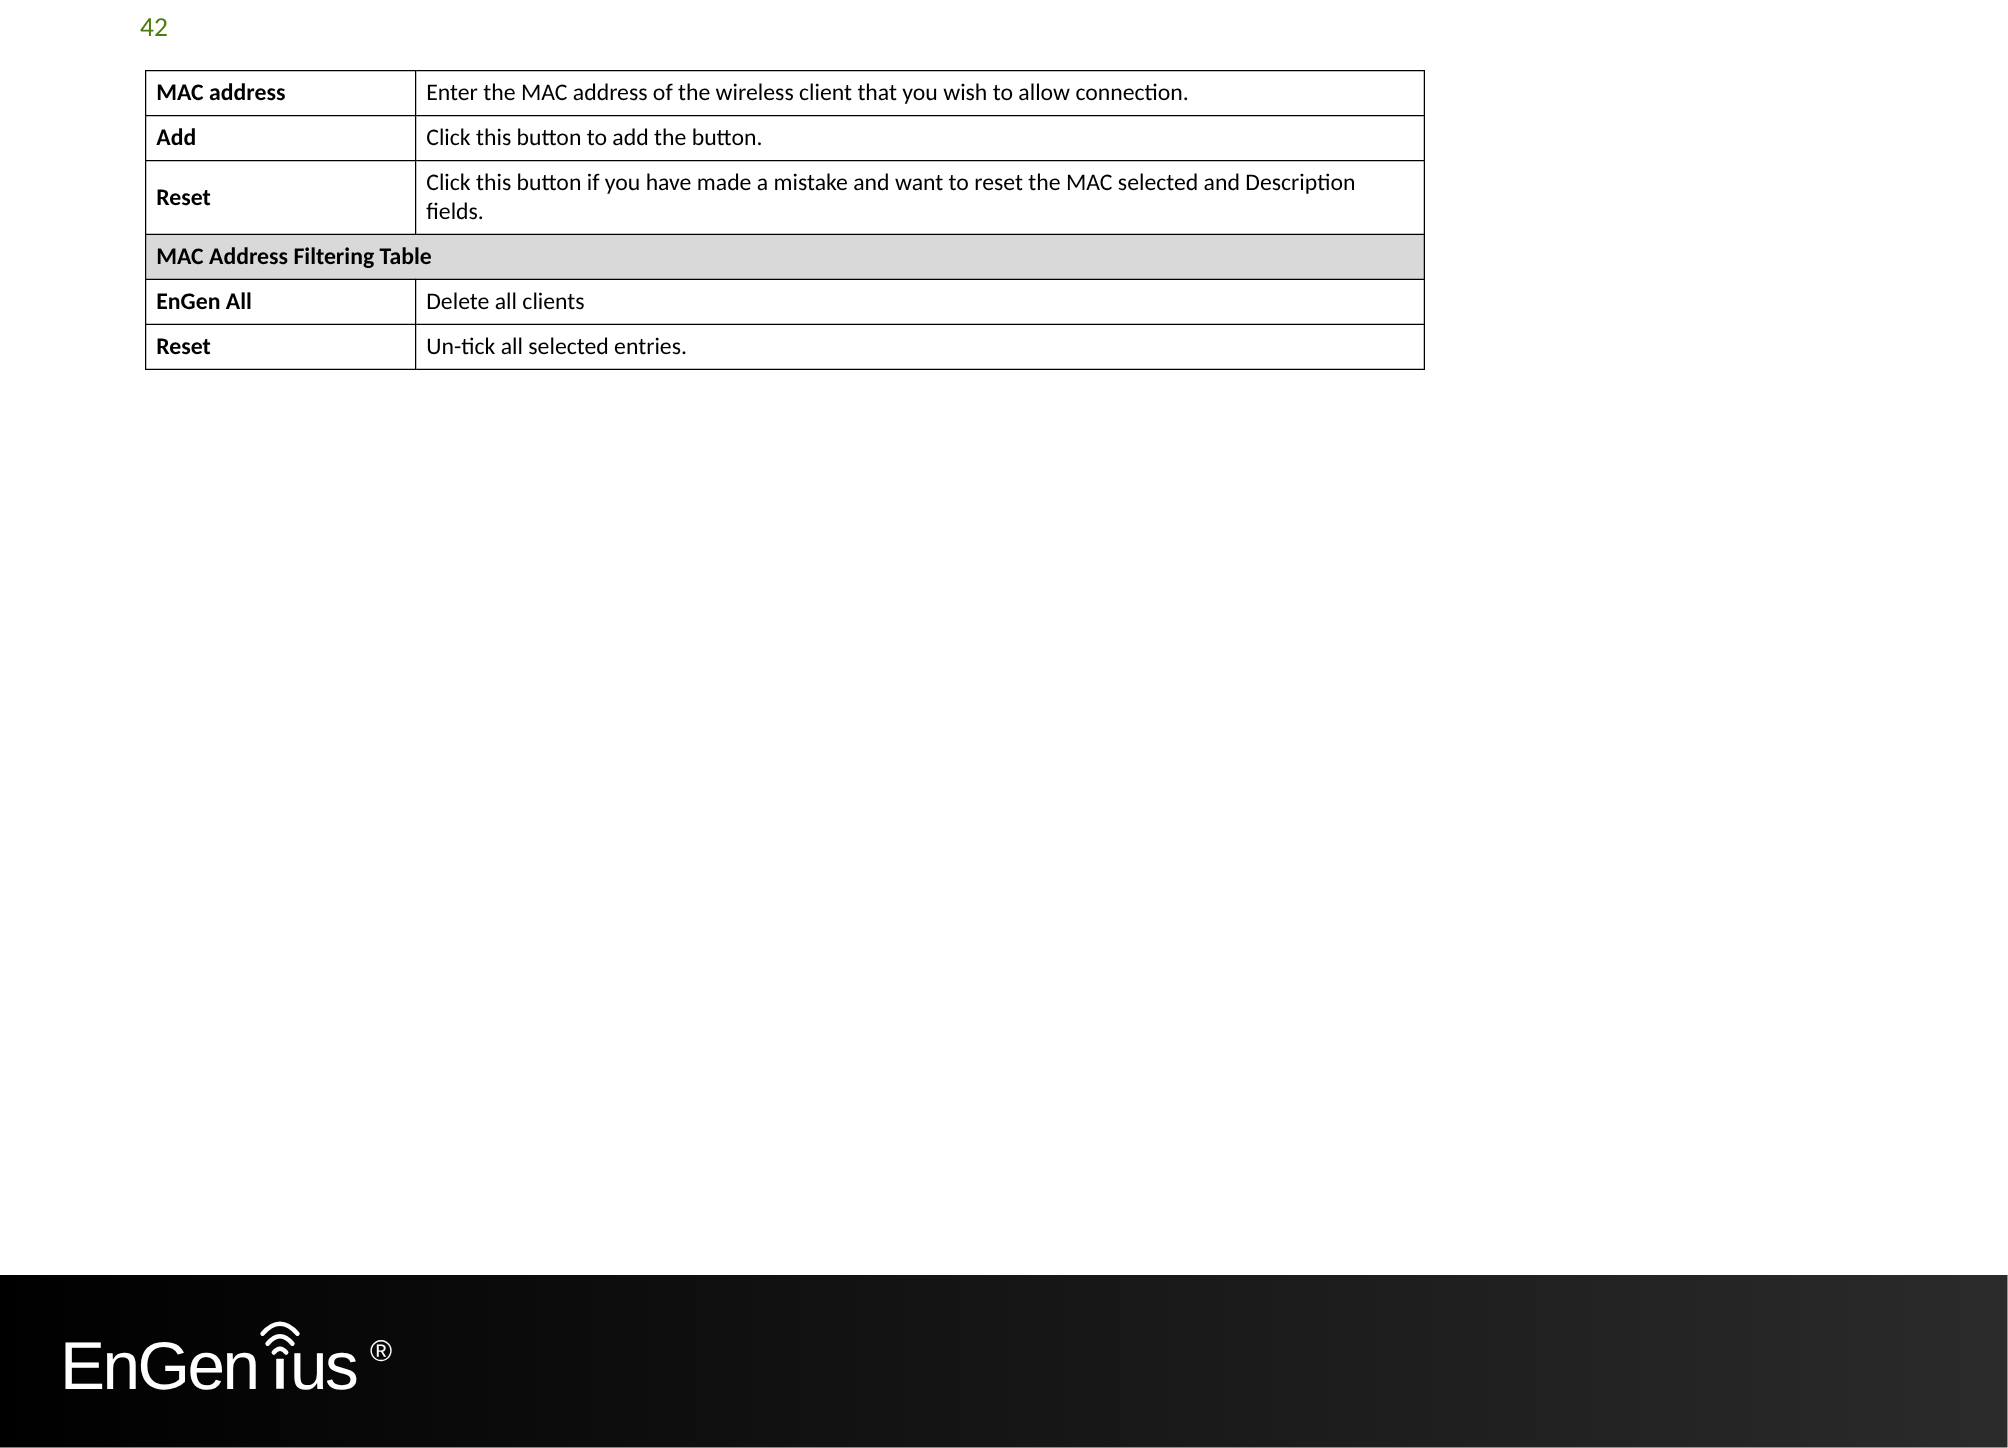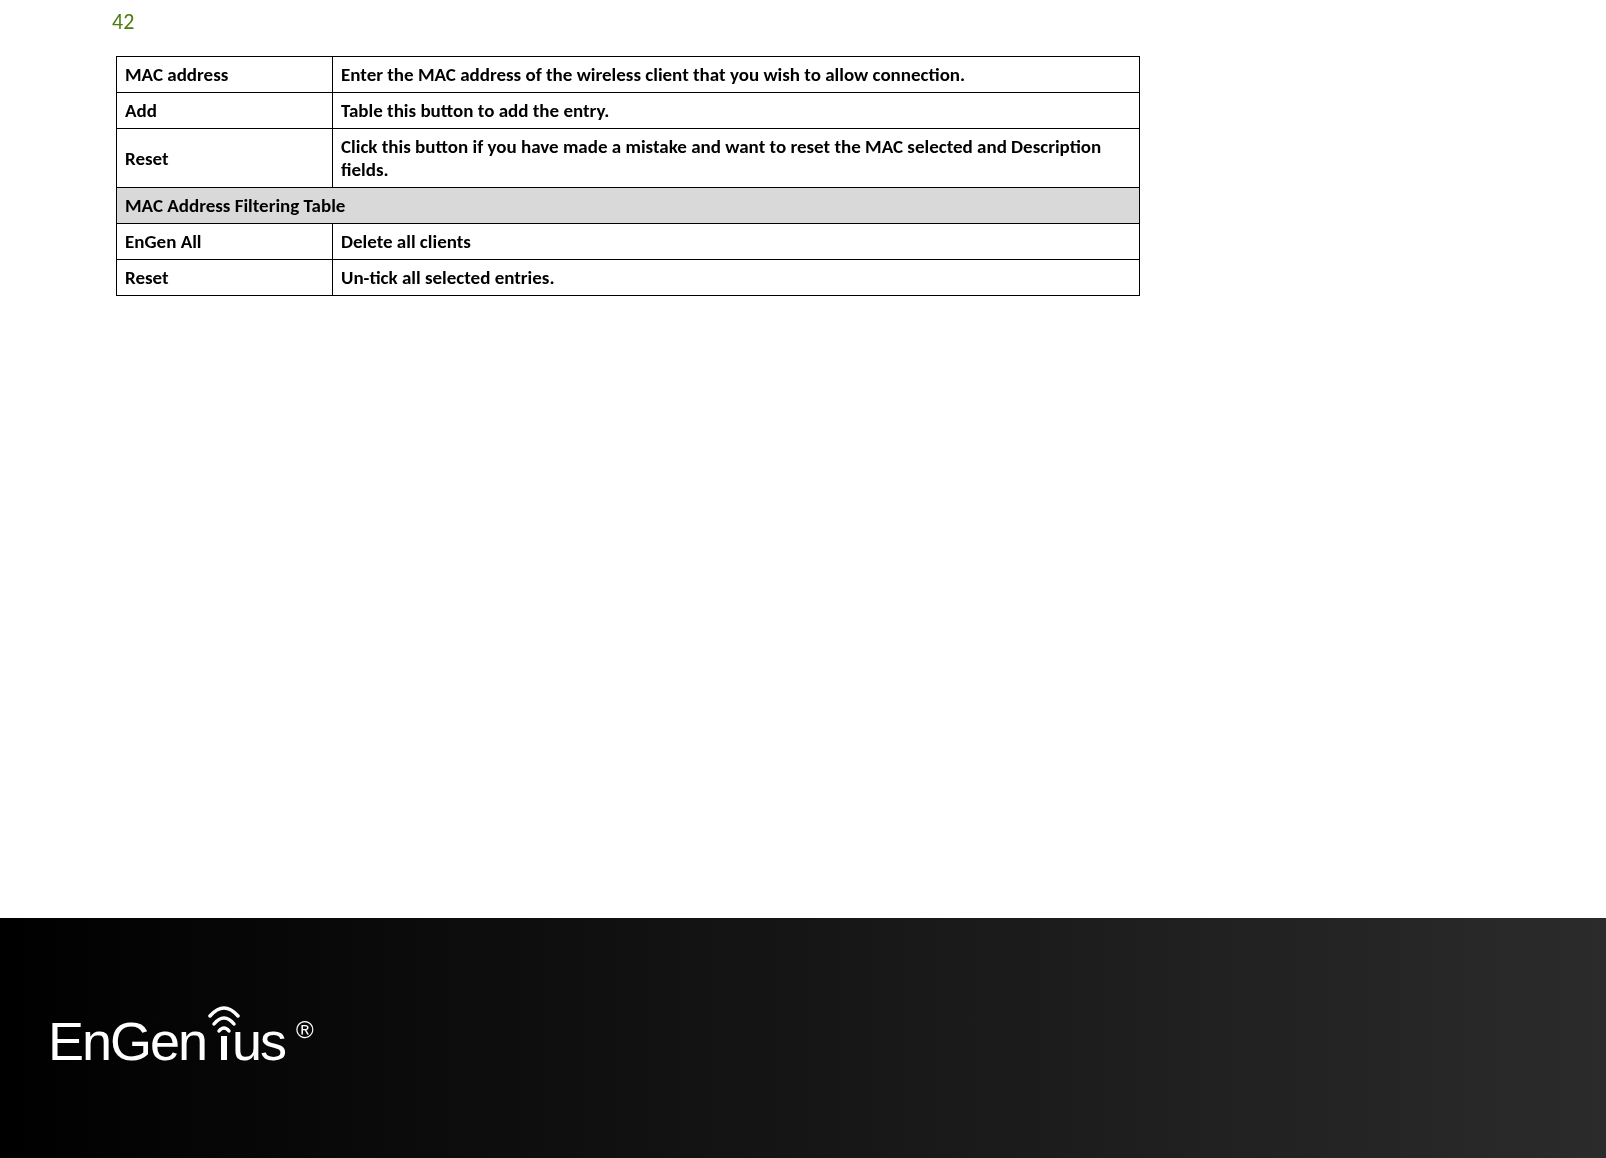--- a/index.html
+++ b/index.html
@@ -39,35 +39,35 @@
       font-size: 19px;
       text-align: left;
       vertical-align: middle;
       color: #000;
     }
     td.label-cell {
       width: 216px;
       font-weight: bold;
     }
     td.desc-cell {
-      font-weight: bold;
+      font-weight: normal;
     }
     td.section-header {
       background-color: #d9d9d9;
       font-weight: bold;
     }
     td.full-row {
       font-weight: normal;
     }
     .footer {
       position: absolute;
       bottom: 0;
       left: 0;
       width: 100%;
-      height: 240px;
+      height: 138px;
       background: linear-gradient(to right, #000000, #2b2b2b);
       display: flex;
       align-items: center;
       padding-left: 48px;
     }
     .logo {
       display: flex;
       align-items: baseline;
       color: #fff;
     }
@@ -82,21 +82,21 @@
 
 <div class="table-container">
   <table>
     <tbody>
         <tr>
       <td class="label-cell">MAC address</td>
       <td class="desc-cell">Enter the MAC address of the wireless client that you wish to allow connection.</td>
     </tr>
     <tr>
       <td class="label-cell">Add</td>
-      <td class="desc-cell">Table this button to add the entry.</td>
+      <td class="desc-cell">Click this button to add the button.</td>
     </tr>
     <tr>
       <td class="label-cell">Reset</td>
       <td class="desc-cell">Click this button if you have made a mistake and want to reset the MAC selected and Description fields.</td>
     </tr>
     <tr>
       <td class="section-header" colspan="2">MAC Address Filtering Table</td>
     </tr>
     <tr>
       <td class="label-cell">EnGen All</td>

